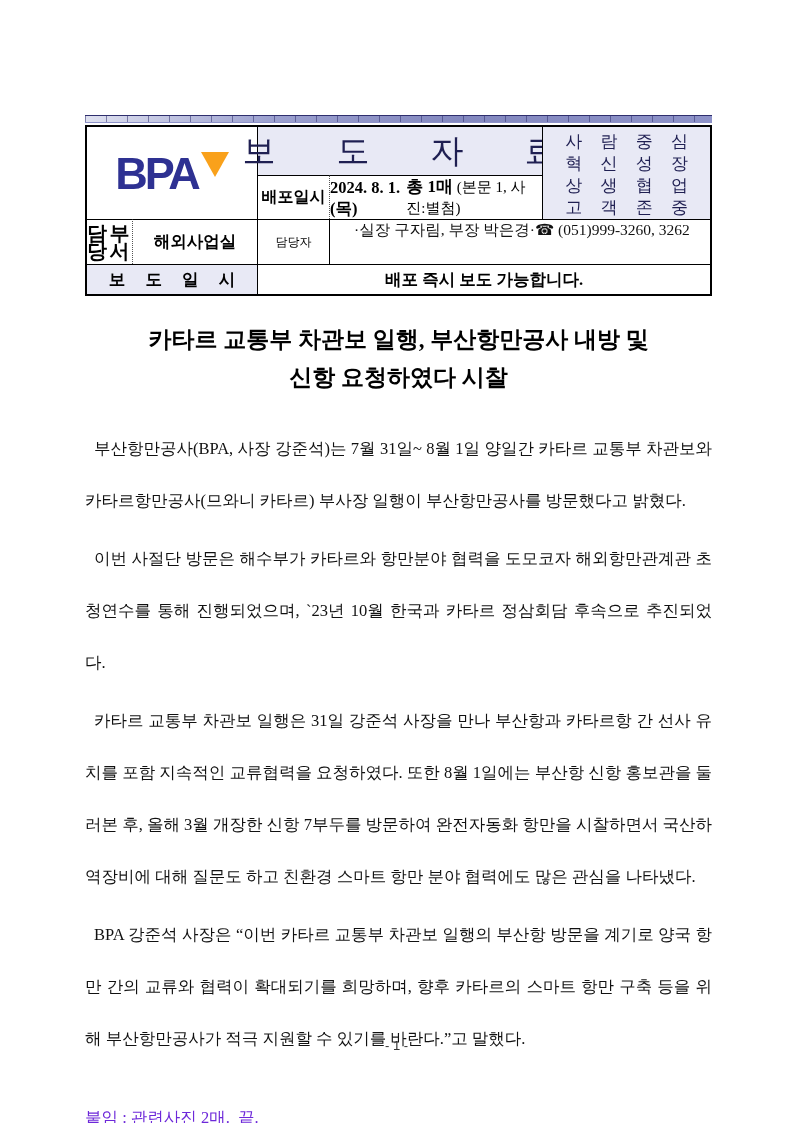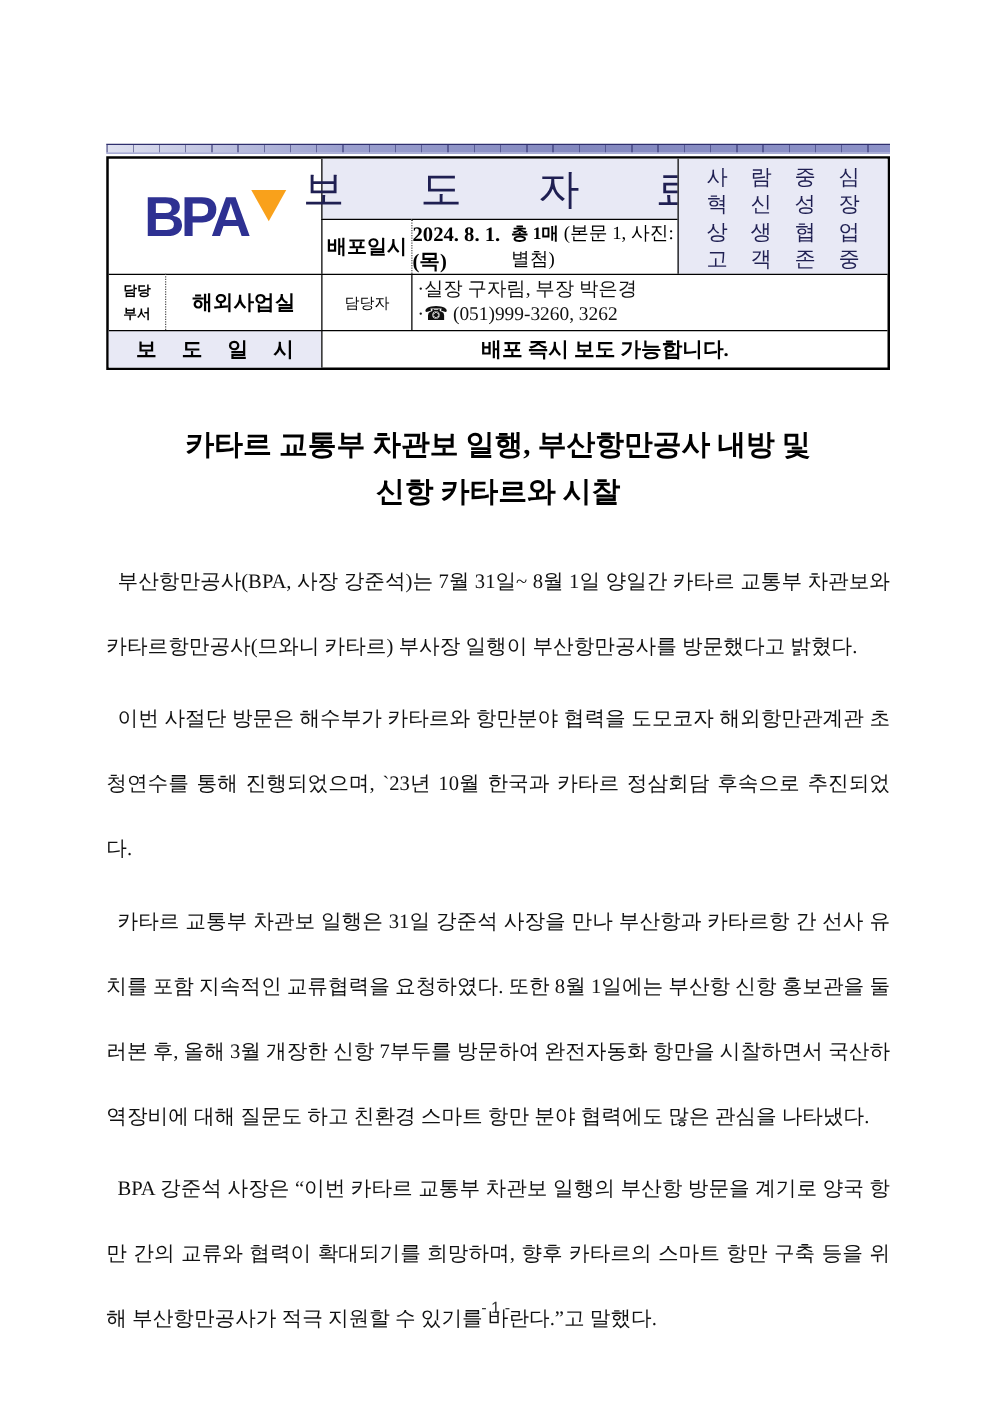--- a/index.html
+++ b/index.html
@@ -45,32 +45,32 @@
   }
   .doctype-cell{grid-column:3/5;grid-row:1;}
   .doctype-text{font-size:33px;color:#1f1f52;letter-spacing:0.8em;text-indent:0.8em;white-space:nowrap;}
   .slogan-cell{grid-column:5/6;grid-row:1/3;flex-direction:column;justify-content:space-evenly;align-items:center;padding:4px 0;}
   .slogan-line{font-size:17px;color:#1f1f52;letter-spacing:7px;text-indent:7px;line-height:22px;}
 
   .release-label{grid-column:3;grid-row:2;font-weight:bold;font-size:16px;}
   .release-value{grid-column:4;grid-row:2;flex-direction:row;line-height:21px;}
   .release-date{font-weight:bold;font-size:16.5px;}
   .release-pages{font-size:15px;}
-  .release-pages b{font-size:14px;}
+  .release-pages b{font-size:17px;}
 
-  .dept-label{grid-column:1;grid-row:3;font-weight:bold;font-size:11px;flex-direction:column;line-height:18px;}
+  .dept-label{grid-column:1;grid-row:3;font-weight:bold;font-size:20px;flex-direction:row;line-height:18px;}
   .dept-value{grid-column:2;grid-row:3;font-weight:bold;font-size:16.5px;}
   .contact-label{grid-column:3;grid-row:3;font-weight:normal;font-size:12px;}
-  .contact-value{grid-column:4/6;grid-row:3;flex-direction:column;align-items:flex-start;padding-left:4px;line-height:20px;font-size:15.5px;color:#111;}
+  .contact-value{grid-column:4/6;grid-row:3;flex-direction:row;align-items:flex-start;padding-left:4px;line-height:20px;font-size:15.5px;color:#111;}
   .embargo-label{grid-column:1/3;grid-row:4;font-weight:bold;font-size:16.5px;letter-spacing:8px;text-indent:8px;font-family:Liberation Serif, serif;}
   .embargo-value{grid-column:3/6;grid-row:4;font-weight:bold;font-size:16.5px;}
 
   
   .doc-title{
-    margin-top:41px;text-align:center;font-weight:bold;
+    margin-top:25px;text-align:center;font-weight:bold;
     font-size:23px;line-height:38px;color:#000;
   }
 
   
   .body-text{margin-top:26px;}
   .body-text p{
     margin:0 0 6px 0;font-size:16.5px;line-height:52px;
     text-align:justify;text-indent:9px;color:#111;
   }
   .attachment{
@@ -129,21 +129,21 @@
     </div>
 
     <div class="cell embargo-label lav bt">보 도 일 시</div>
 
     <div class="cell embargo-value bl bt">배포 즉시 보도 가능합니다.</div>
 
   </div>
 
   <div class="doc-title">
     <div>카타르 교통부 차관보 일행, 부산항만공사 내방 및</div>
-    <div>신항 카타르와 시찰</div>
+    <div>신항 요청하였다 시찰</div>
   </div>
 
   <div class="body-text">
     <p>부산항만공사(BPA, 사장 강준석)는 7월 31일~ 8월 1일 양일간 카타르 교통부 차관보와 카타르항만공사(므와니 카타르) 부사장 일행이 부산항만공사를 방문했다고 밝혔다.</p>
     <p>이번 사절단 방문은 해수부가 카타르와 항만분야 협력을 도모코자 해외항만관계관 초청연수를 통해 진행되었으며, `23년 10월 한국과 카타르 정삼회담 후속으로 추진되었다.</p>
     <p>카타르 교통부 차관보 일행은 31일 강준석 사장을 만나 부산항과 카타르항 간 선사 유치를 포함 지속적인 교류협력을 요청하였다. 또한 8월 1일에는 부산항 신항 홍보관을 둘러본 후, 올해 3월 개장한 신항 7부두를 방문하여 완전자동화 항만을 시찰하면서 국산하역장비에 대해 질문도 하고 친환경 스마트 항만 분야 협력에도 많은 관심을 나타냈다.</p>
     <p>BPA 강준석 사장은 “이번 카타르 교통부 차관보 일행의 부산항 방문을 계기로 양국 항만 간의 교류와 협력이 확대되기를 희망하며, 향후 카타르의 스마트 항만 구축 등을 위해 부산항만공사가 적극 지원할 수 있기를 바란다.”고 말했다.</p>
   </div>
 
   <div class="attachment">붙임 : 관련사진 2매.  끝.</div>

